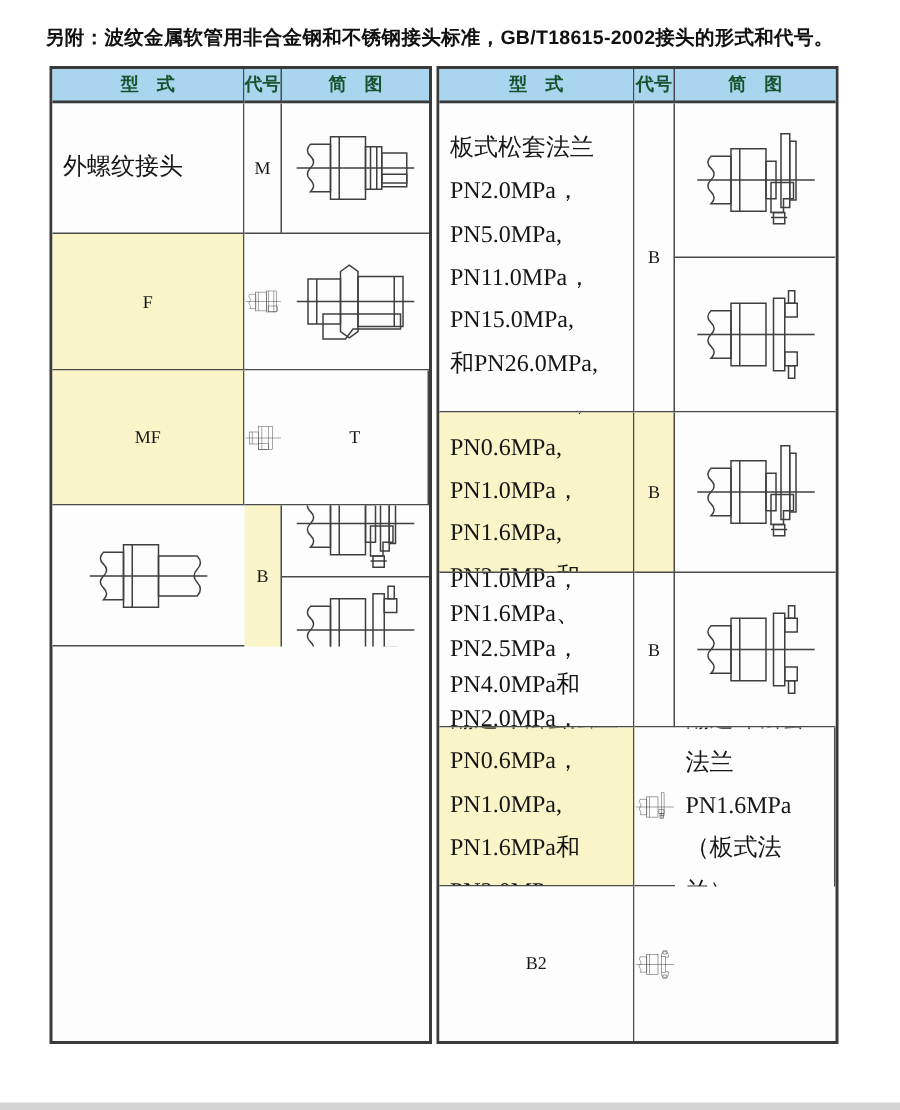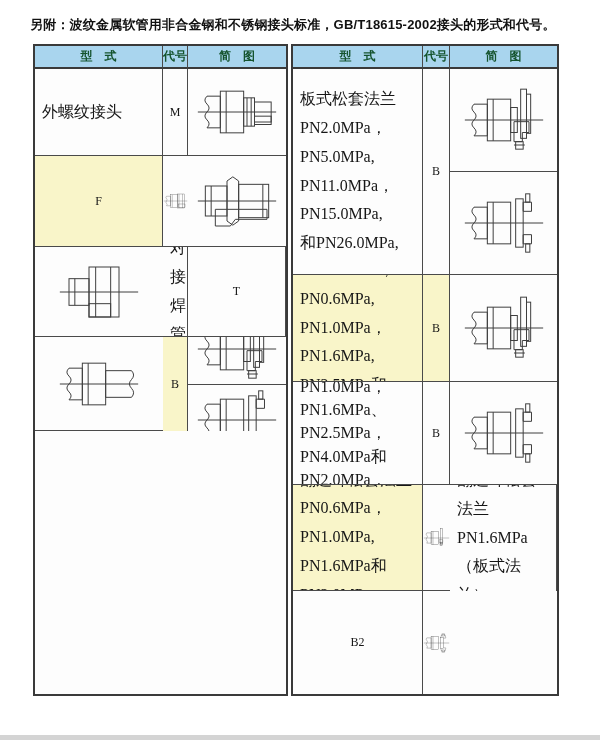--- a/index.html
+++ b/index.html
@@ -154,27 +154,27 @@
             <use href="#fit-f"></use>
           </svg>
       </div>
 
       <div class="c nr">
         <svg class="diag" viewBox="0 0 100 84">
             <use href="#fit-mm"></use>
           </svg>
       </div>
 
+      <div class="c k hl">MF</div>
       <div class="c nr">
         <svg class="diag" viewBox="0 0 100 84">
             <use href="#fit-mf"></use>
           </svg>
       </div>
 
-      <div class="c t">对接焊管</div>
       <div class="c k">T</div>
       <div class="c nr">
         <svg class="diag" viewBox="0 0 100 84">
             <use href="#fit-t"></use>
           </svg>
       </div>
 
       <div class="c k hl nb">B</div>
       <div class="c nr nb split">
         <div class="half">

